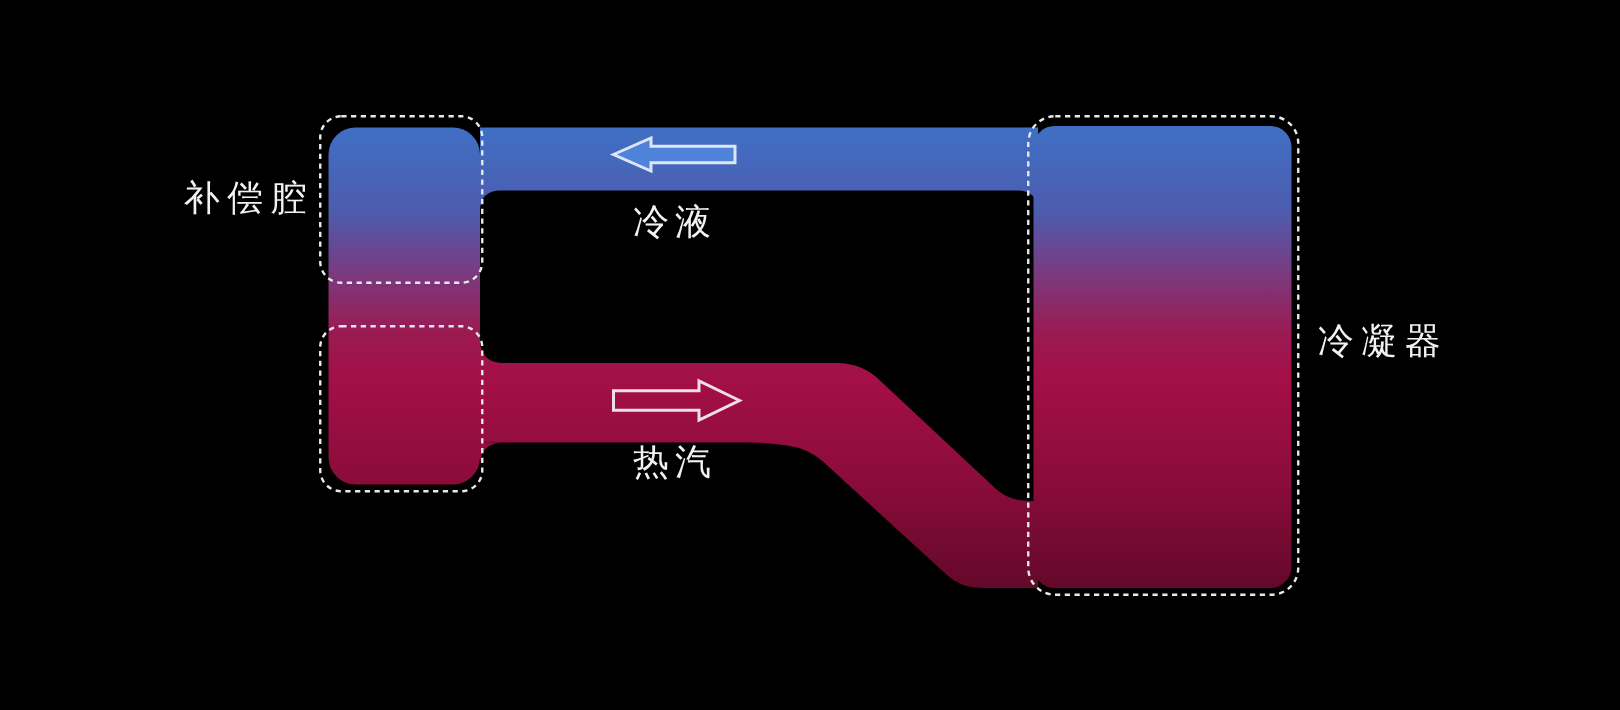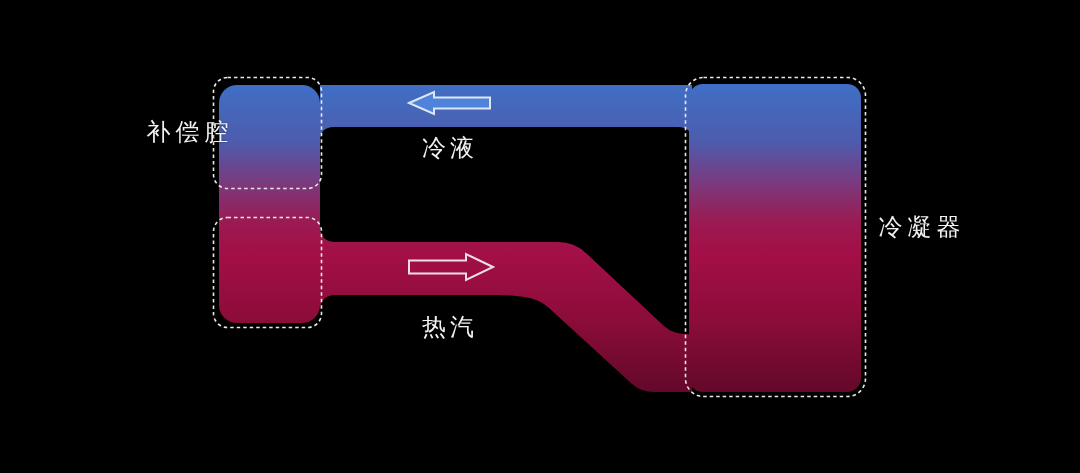--- a/index.html
+++ b/index.html
@@ -71,22 +71,22 @@
     <g fill="none" stroke-width="1.6" stroke-dasharray="3.5 3" stroke="#e9e9e9">
       <rect x="213.5" y="77.5" width="108" height="111" rx="14" stroke="#e9e9e9"></rect>
       <rect x="213.5" y="217.5" width="108" height="110" rx="14" stroke="#e9e9e9"></rect>
       <rect x="685.5" y="77.5" width="180" height="319" rx="18" stroke="#e9e9e9"></rect>
     </g>
 
     <path d="M 409 103 L 434 92 L 434 97.5 L 490 97.5 L 490 108.5 L 434 108.5 L 434 114 Z" stroke-width="2" stroke-linejoin="miter" stroke="#dce6f7" fill="#4f83d9"></path>
     <path d="M 493 267 L 466 254 L 466 260.5 L 409 260.5 L 409 273.5 L 466 273.5 L 466 280 Z" fill="none" stroke-width="2" stroke-linejoin="miter" stroke="#eedfe7"></path>
   </svg>
 
-  <div class="label" style="left:166px; top:132px;margin-left:24px;">补偿腔</div>
+  <div class="label" style="left:166px; top:132px;">补偿腔</div>
 
 
   <div class="label" style="left:922px; top:227px;">冷凝器</div>
 
   <div class="label label-flow" style="left:450px; top:148px;">冷液</div>
 
-  <div class="label label-flow" style="left:450px; top:327px;">热汽</div>
+  <div class="label label-flow" style="left:450px; top:308px;">热汽</div>
 
 </div>
 
 </body></html>

